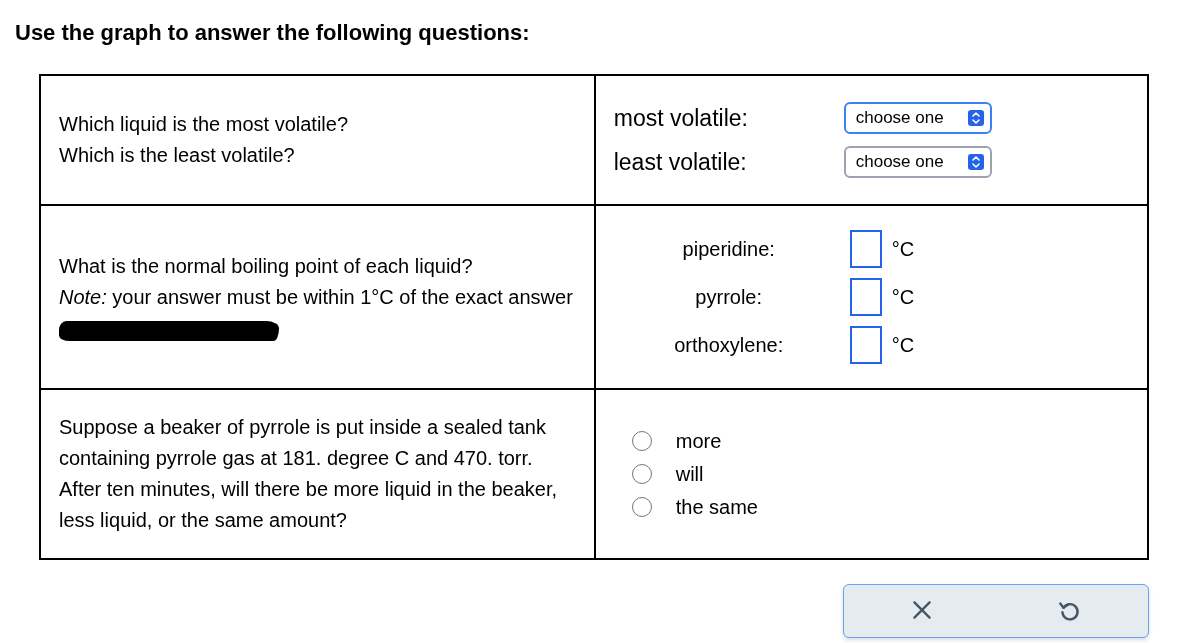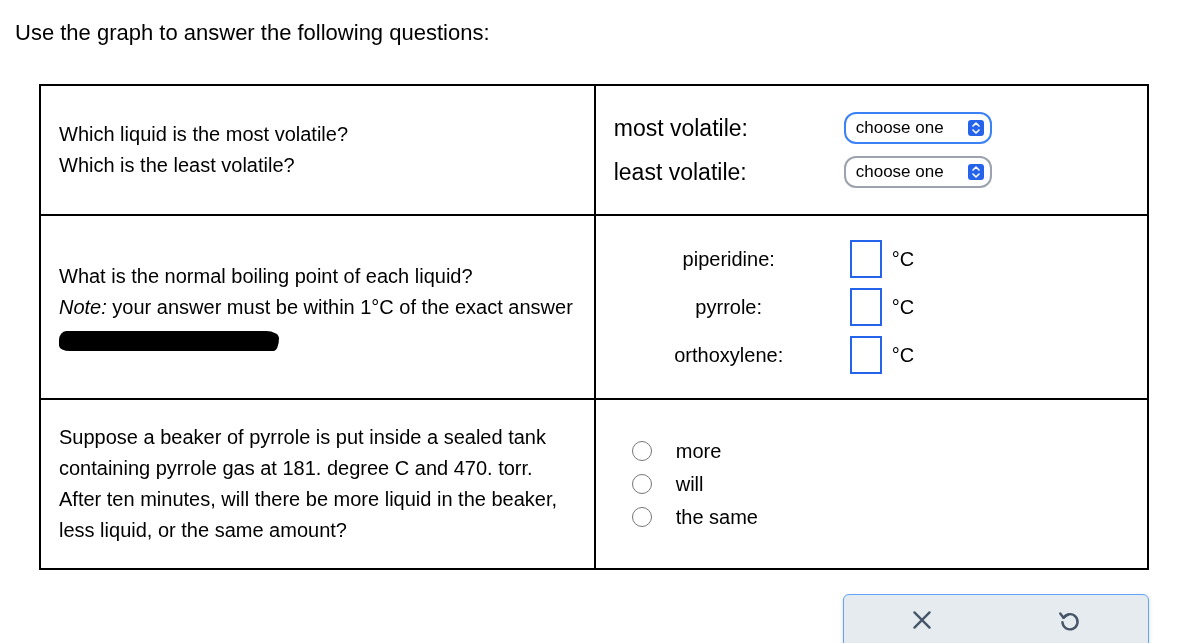--- a/index.html
+++ b/index.html
@@ -9,22 +9,22 @@
     }
     body {
       font-family: Arial, Helvetica, sans-serif;
       font-size: 20px;
       color: #000;
       background: #fff;
       padding: 20px 15px;
     }
     .page-title {
       font-size: 22px;
-      margin-bottom: 38px;
-      font-weight: normal;
+      margin-bottom: 28px;
+      font-weight: bold;
     }
     .qtable {
       border-collapse: collapse;
       margin-left: 24px;
       width: 1110px;
       border: 2px solid #000;
     }
     .qtable td {
       border: 2px solid #000;
       vertical-align: middle;
@@ -50,21 +50,21 @@
       margin: 12px 0;
     }
     .alabel {
       width: 230px;
       font-size: 23px;
     }
     .select-wrap {
       display: inline-flex;
       align-items: center;
       border: 2px solid #3b82f6;
-      border-radius: 12px;
+      border-radius: 6px;
       padding: 4px 6px 4px 10px;
       background: #fff;
       font-size: 17px;
       gap: 24px;
     }
     .select-secondary {
       border-color: #9ca3af;
     }
     .stepper-icon {
       width: 16px;

